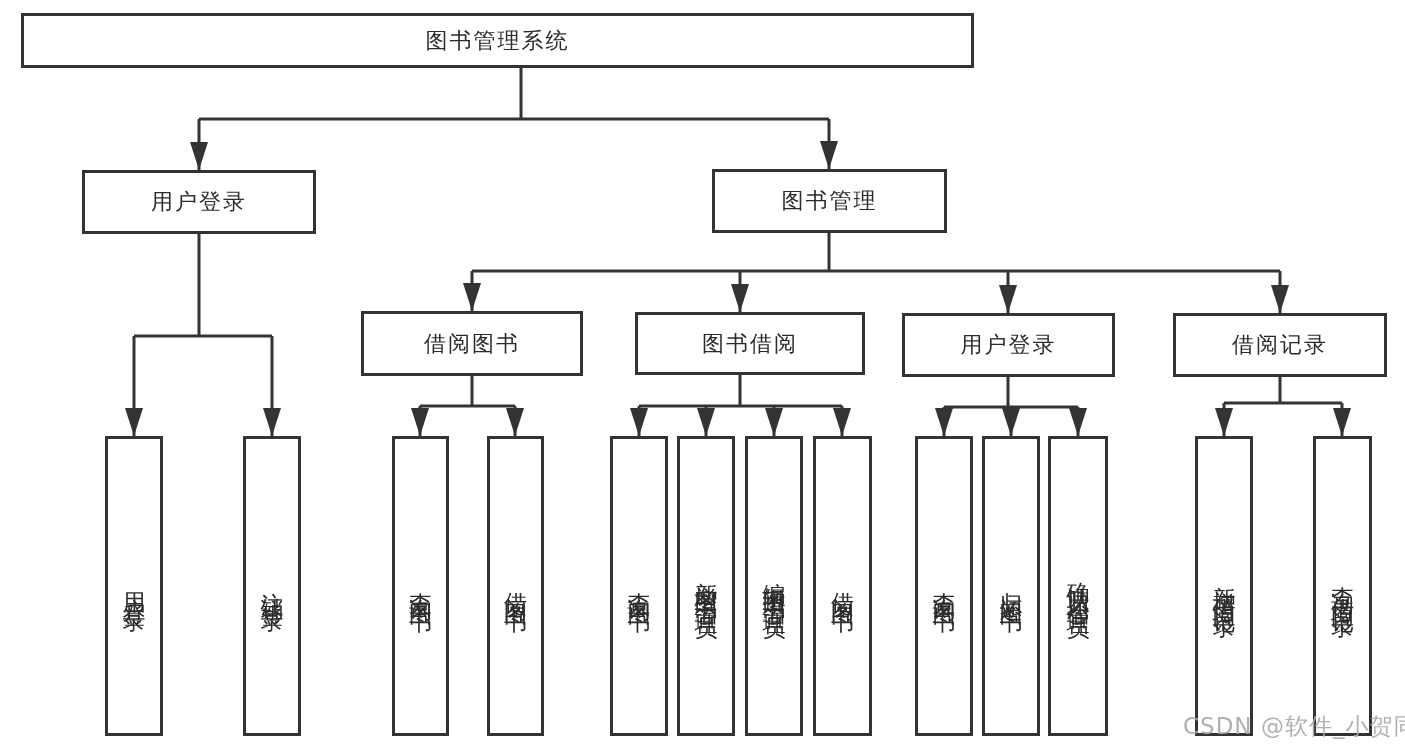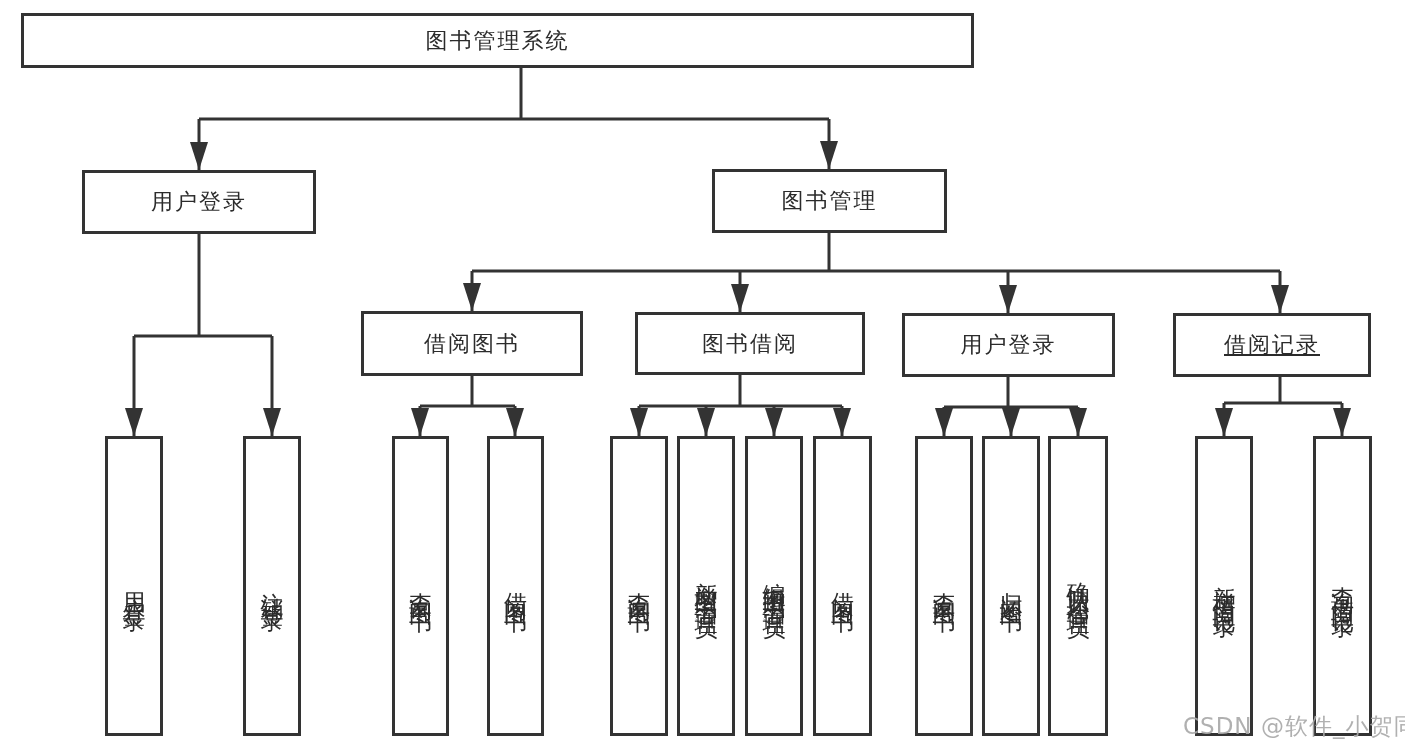--- a/index.html
+++ b/index.html
@@ -83,21 +83,21 @@
   </svg>
 
   <div class="node" style="left:21px;top:13px;width:953px;height:55px;">图书管理系统</div>
 
   <div class="node" style="left:82px;top:170px;width:234px;height:64px;">用户登录</div>
   <div class="node" style="left:712px;top:169px;width:235px;height:64px;text-align:center;">图书管理</div>
 
   <div class="node" style="left:361px;top:311px;width:222px;height:65px;">借阅图书</div>
   <div class="node" style="left:635px;top:312px;width:230px;height:63px;">图书借阅</div>
   <div class="node" style="left:902px;top:313px;width:213px;height:64px;">用户登录</div>
-  <div class="node" style="left:1173px;top:313px;width:198px;height:64px;text-decoration:underline;">借阅记录</div>
+  <div class="node" style="left:1173px;top:313px;width:214px;height:64px;">借阅记录</div>
 
   <div class="leaf" style="left:105px;width:58px;">用户登录</div>
   <div class="leaf" style="left:243px;width:58px;">注销登录</div>
 
   <div class="leaf" style="left:392px;width:57px;">查询图书</div>
   <div class="leaf" style="left:487px;width:57px;">借阅图书</div>
 
   <div class="leaf" style="left:610px;width:58px;">查询图书</div>
   <div class="leaf" style="left:677px;width:58px;letter-spacing:5px;">新增图书（管理员）</div>
   <div class="leaf" style="left:745px;width:58px;letter-spacing:5px;">编辑图书（管理员）</div>

